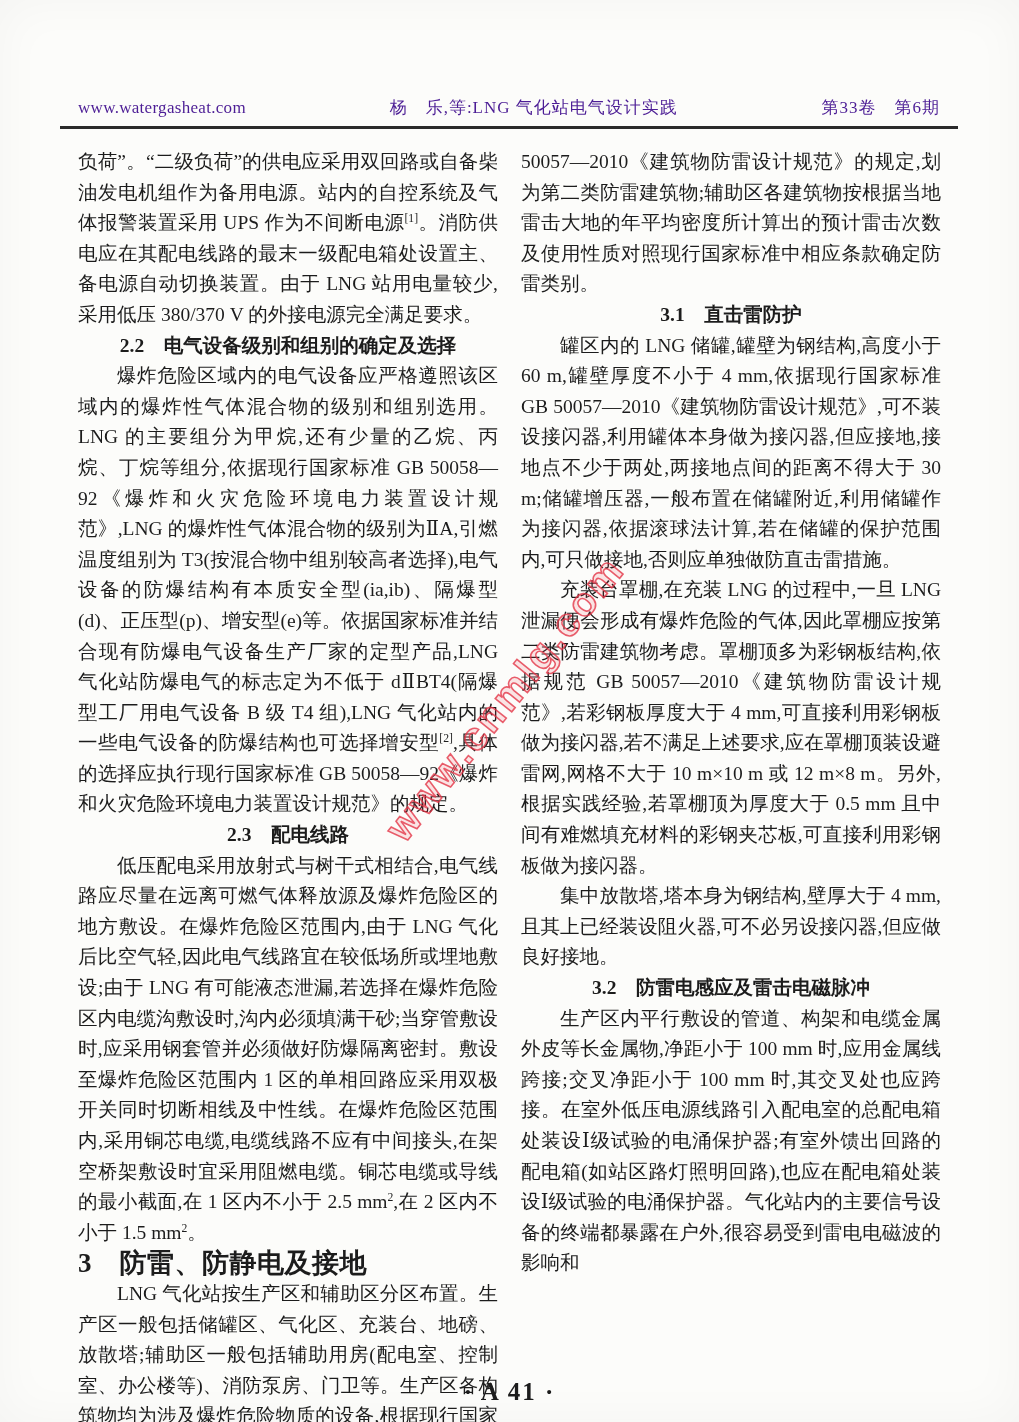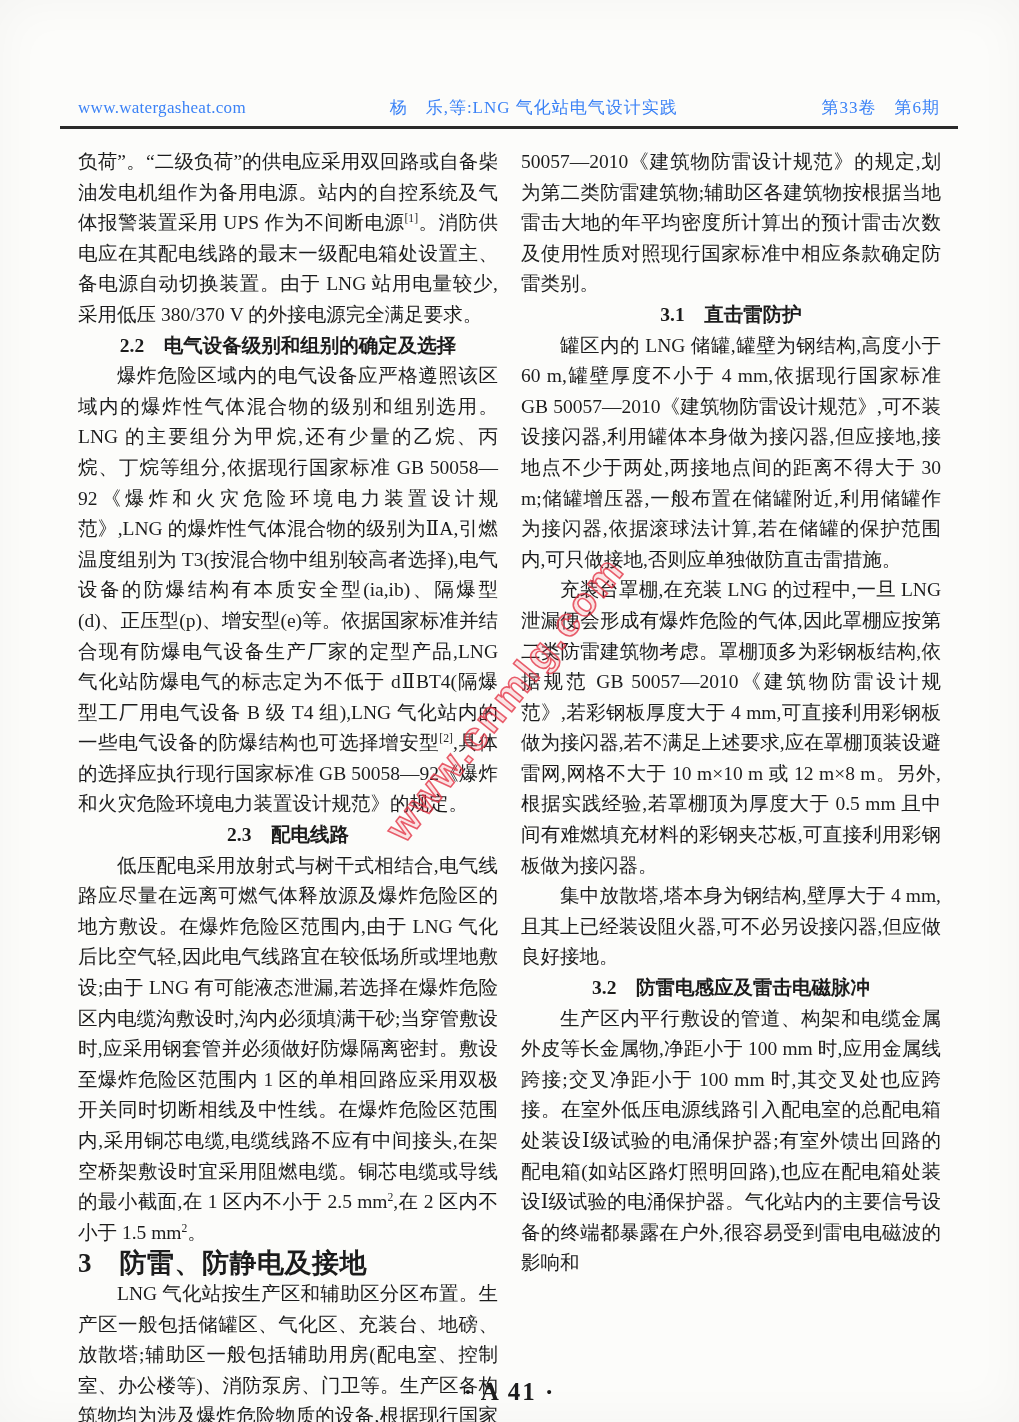--- a/index.html
+++ b/index.html
@@ -6,21 +6,21 @@
   .page {
     position:relative; width:1019px; height:1422px;
     background:#fcfcfa; overflow:hidden;
     font-family:"Liberation Serif","DejaVu Serif",serif;
     color:#1c1c1c;
     box-shadow: inset 0 0 50px rgba(0,0,0,0.035);
   }
   .header {
     position:absolute; top:96px; left:78px; width:862px;
     display:flex; justify-content:space-between; align-items:baseline;
-    font-size:17px; color:#3b82f6; letter-spacing:0.3px;
+    font-size:17px; color:#4c1d95; letter-spacing:0.3px;
   }
   .header .h-center { letter-spacing:1px; }
   .header .h-right { letter-spacing:1px;text-align:right; }
   .rule {
     position:absolute; top:126px; left:60px; width:898px; height:3px;
     background:#2a2a2a;
   }
   .columns {
     position:absolute; top:147px; left:78px; width:863px;
     display:flex; gap:23px;

